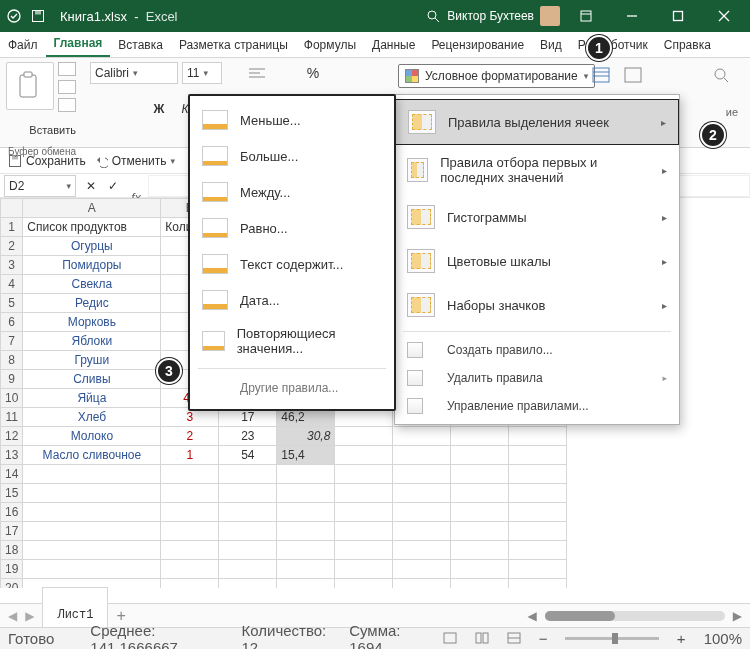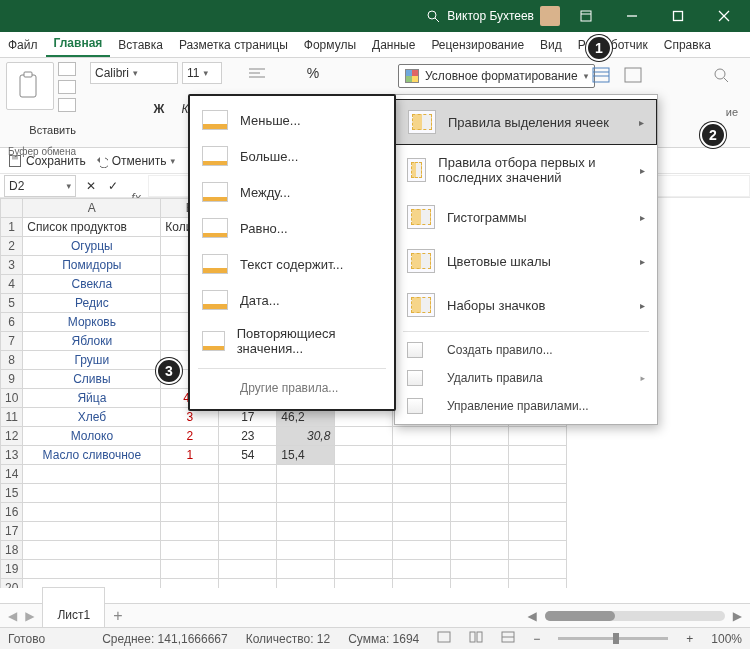--- a/index.html
+++ b/index.html
@@ -56,54 +56,69 @@
   th.rowh { width:22px; text-align:center; }
   .colA { width:138px; }
   .colX { width:58px; }
   td.prod { color:#2f5496; }
   td.redv { color:#c00000; }
   .sel { background:#d9d9d9 !important; }
   th.selh { background:#d9ead3 !important; color:#176b2f; }
 
   
   .sheetbar { position:absolute; bottom:22px; left:0; right:0; height:24px; border-top:1px solid #d6d6d6; background:#fafafa; display:flex; align-items:center; padding:0 8px; gap:8px; font-size:12px; }
-  .sheet { padding:20px 14px; background:#fff; border:1px solid #d6d6d6; border-bottom:2px solid #1f7a49; }
+  .sheet { padding:20px 14px; background:#fff; border:1px solid #d6d6d6; border-bottom:2px solid #1f7a49;font-family:Liberation Mono, monospace; }
   .plus { font-size:16px; color:#888; }
 
   
-  .status { position:absolute; bottom:0; left:0; right:0; height:22px; background:#f3f3f3; border-top:1px solid #d6d6d6; display:flex; align-items:center; padding:0 8px; font-size:12px; color:#555; gap:18px; }
+  .status { position:absolute; bottom:0; left:0; right:0; height:22px; background:#f3f3f3; border-top:1px solid #d6d6d6; display:flex; align-items:center; padding:0 8px; font-size:15px; color:#555; gap:18px; }
   .status .spacer { flex:1; }
   .zoomslider { width:110px; height:3px; background:#bbb; position:relative; display:inline-block; }
   .zoomslider::after { content:""; position:absolute; left:50%; top:-4px; width:6px; height:11px; background:#888; }
 
   
   .callout { position:absolute; width:26px; height:26px; border-radius:50%; background:#222; color:#fff; display:flex; align-items:center; justify-content:center; font-weight:700; font-size:14px; border:2px solid #fff; box-shadow:0 0 0 1px #222; z-index:60; }
 
   
-  .dd1 { position:absolute; left:394px; top:94px; width:264px; background:#fff; border:1px solid #b0b0b0; box-shadow:2px 4px 10px rgba(0,0,0,.25); z-index:30; padding:4px 0; }
+  .dd1 { position:absolute; left:394px; top:94px; width:286px; background:#fff; border:1px solid #b0b0b0; box-shadow:2px 4px 10px rgba(0,0,0,.25); z-index:30; padding:4px 0; }
   .dd1 .item { display:flex; align-items:center; gap:12px; padding:10px 12px; font-size:13px; }
   .dd1 .item:hover, .dd1 .item.hl { background:#d8d8d8; }
   .dd1 .item.hl { border:1px solid #222; }
   .dd1 .item .arr { margin-left:auto; color:#666; font-size:10px; }
   .dd1 .sep { height:1px; background:#e0e0e0; margin:4px 8px; }
   .dd1 .small { padding:6px 12px 6px 40px; font-size:12px; color:#444; display:flex; align-items:center; gap:10px;}
   .dd1 .small::before{ content:""; width:14px; height:14px; border:1px solid #bbb; background:linear-gradient(#fff,#eee); display:inline-block; margin-left:-28px; margin-right:14px;}
   .dd1 .bigico { width:28px; height:24px; border:1px solid #bbb; background:#fafaff; position:relative; }
   .dd1 .bigico::before { content:""; position:absolute; inset:3px; border:1px dashed #e0b040; background:linear-gradient(90deg,#f6d58a 50%,#f0f0f0 50%); }
 
   .dd2 { position:absolute; left:188px; top:94px; width:208px; background:#fff; border:2px solid #222; box-shadow:2px 4px 10px rgba(0,0,0,.25); z-index:40; padding:6px 0; border-radius:2px;}
   .dd2 .item { display:flex; align-items:center; gap:12px; padding:8px 12px; font-size:13px; }
   .dd2 .ico { width:26px; height:20px; border:1px solid #ccc; background:linear-gradient(#fff 75%, #f0b040 75%); }
   .dd2 .sep { height:1px; background:#e0e0e0; margin:4px 8px; }
   .dd2 .other { padding:8px 12px 8px 50px; color:#777; font-size:12px; }
 </style>
 </head>
 <body>
 
 <div class="titlebar">
+  <div class="left">
+    <span class="tb-icon">
+        <svg width="14" height="14" viewBox="0 0 14 14">
+          <circle cx="7" cy="7" r="6" fill="none" stroke="#fff" stroke-width="1.3"></circle>
+          <path d="M4 7l2 2 4-4" stroke="#fff" fill="none" stroke-width="1.3"></path>
+        </svg>
+      </span>
+    <span class="tb-icon">
+        <svg width="14" height="14" viewBox="0 0 14 14">
+          <rect x="1.5" y="1.5" width="11" height="11" fill="none" stroke="#fff"></rect>
+          <rect x="4" y="1.5" width="6" height="4" fill="#fff" opacity=".6"></rect>
+        </svg>
+      </span>
+    <span class="title"><span>Книга1.xlsx</span> &nbsp;-&nbsp; <span class="app">Excel</span></span>
+  </div>
   <div class="spacer"></div>
   <div class="right">
     <span class="tb-icon">
         <svg width="14" height="14" viewBox="0 0 14 14">
           <circle cx="6" cy="6" r="4" fill="none" stroke="#fff"></circle>
           <line x1="9" y1="9" x2="13" y2="13" stroke="#fff"></line>
         </svg>
       </span>
     <span class="user">Виктор Бухтеев</span>
     <span class="avatar"></span>

